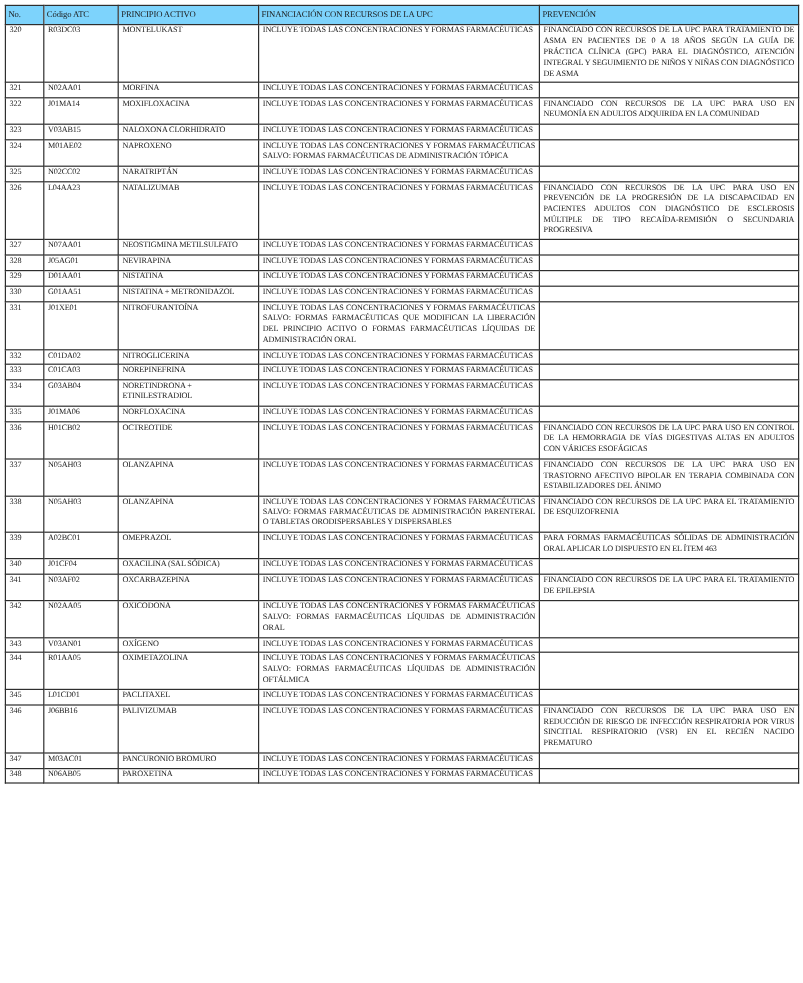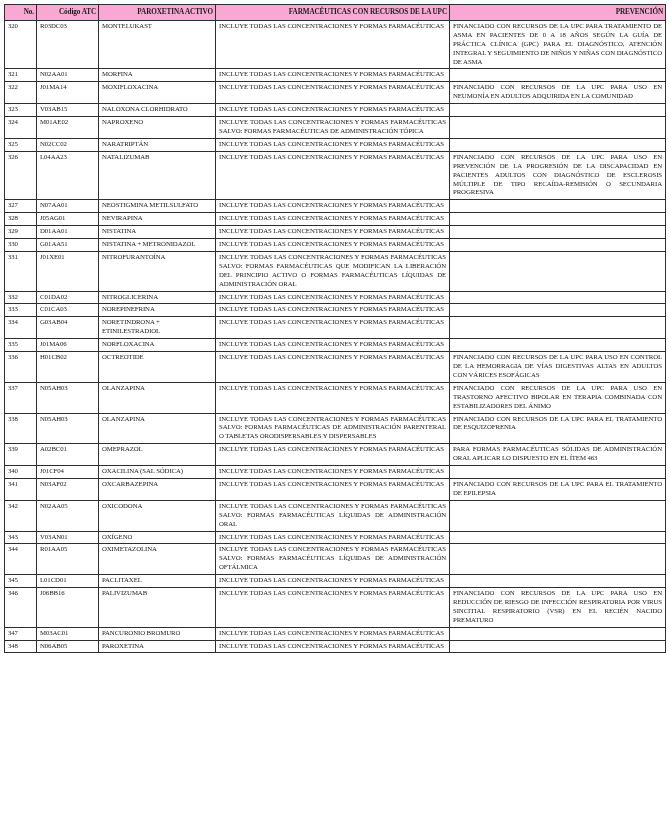--- a/index.html
+++ b/index.html
@@ -28,26 +28,26 @@
     vertical-align: top;
     box-sizing: border-box;
     font-size: 6.8px;
     line-height: 8.9px;
     letter-spacing: -0.1px;
     padding: 1px 3px 2px 3px;
     overflow: hidden;
     word-wrap: break-word;
   }
   .med-table th {
-    text-align: right;
+    text-align: left;
     vertical-align: middle;
-    font-weight: bold;
+    font-weight: normal;
     font-size: 7.2px;
     padding: 3px 2px;
-    background: #f9a8d4;
+    background: #7dd3fc;
   }
   .med-table td.c-no,
   .med-table td.c-atc,
   .med-table td.c-principio {
     text-align: left;
   }
   .med-table td.c-fin,
   .med-table td.c-acl {
     text-align: justify;
   }
@@ -61,22 +61,22 @@
       <col style="width:32px">
       <col style="width:62px">
       <col style="width:117px">
       <col style="width:234px">
       <col style="width:216px">
     </colgroup>
     <thead>
       <tr>
         <th>No.</th>
         <th>Código ATC</th>
-        <th>PAROXETINA ACTIVO</th>
-        <th>FARMACÉUTICAS CON RECURSOS DE LA UPC</th>
+        <th>PRINCIPIO ACTIVO</th>
+        <th>FINANCIACIÓN CON RECURSOS DE LA UPC</th>
         <th>PREVENCIÓN</th>
       </tr>
     </thead>
     <tbody>
         <tr>
     <td class="c-no">320</td>
     <td class="c-atc">R03DC03</td>
     <td class="c-principio">MONTELUKAST</td>
     <td class="c-fin">INCLUYE TODAS LAS CONCENTRACIONES Y FORMAS FARMACÉUTICAS</td>
     <td class="c-acl">FINANCIADO CON RECURSOS DE LA UPC PARA TRATAMIENTO DE ASMA EN PACIENTES DE 0 A 18 AÑOS SEGÚN LA GUÍA DE PRÁCTICA CLÍNICA (GPC) PARA EL DIAGNÓSTICO, ATENCIÓN INTEGRAL Y SEGUIMIENTO DE NIÑOS Y NIÑAS CON DIAGNÓSTICO DE ASMA</td>

